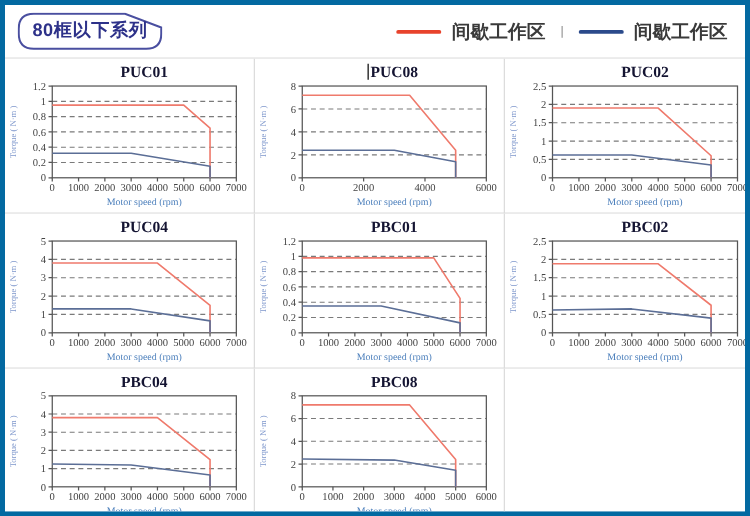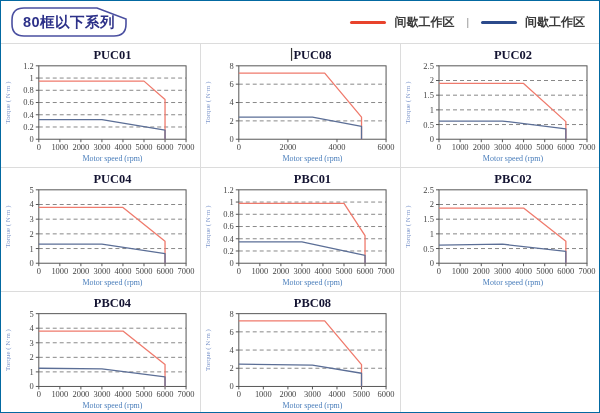--- a/index.html
+++ b/index.html
@@ -1,26 +1,26 @@
 <!DOCTYPE html>
 <html><head>
 <meta charset="utf-8">
 <style>
   html,body{margin:0;padding:0;background:#fff;}
-  #page{position:relative;width:600px;height:413px;background:#fff;border:1px solid #0369a1;box-sizing:border-box;overflow:hidden;
+  #page{position:relative;width:600px;height:413px;background:#fff;border:4px solid #0369a1;box-sizing:border-box;overflow:hidden;
         font-family:"Liberation Sans",sans-serif;}
   
   #header{position:relative;height:42px;width:100%;}
   #title-box{position:absolute;left:10px;top:6px;width:116px;height:30px;}
   #title-box svg{position:absolute;left:0;top:0;}
   #title-box .txt{position:absolute;left:0;top:0;width:116px;height:30px;line-height:30px;text-align:center;
         font-size:14.5px;font-weight:bold;color:#2d3189;letter-spacing:0.5px;}
   #legend{position:absolute;right:14px;top:0;height:42px;display:flex;align-items:center;gap:8px;}
   .legend-line{width:36px;height:3px;border-radius:2px;}
-  .legend-label{font-size:12px;font-weight:bold;color:#3a3a3a;}
+  .legend-label{font-size:15px;font-weight:bold;color:#3a3a3a;}
   .legend-sep{font-size:10px;color:#8a8a8a;margin:0 4px;}
   
   #grid{display:grid;grid-template-columns:200px 200px 200px;grid-template-rows:124px 124px 123px;
         width:600px;border-top:1px solid #dcdcdc;box-sizing:border-box;}
   .cell{border-right:1px solid #dcdcdc;border-bottom:1px solid #dcdcdc;box-sizing:border-box;background:#fff;}
   .cell:nth-child(3n){border-right:none;}
   .cell svg{display:block;width:100%;height:100%;}
 </style>
 </head>
 <body>

